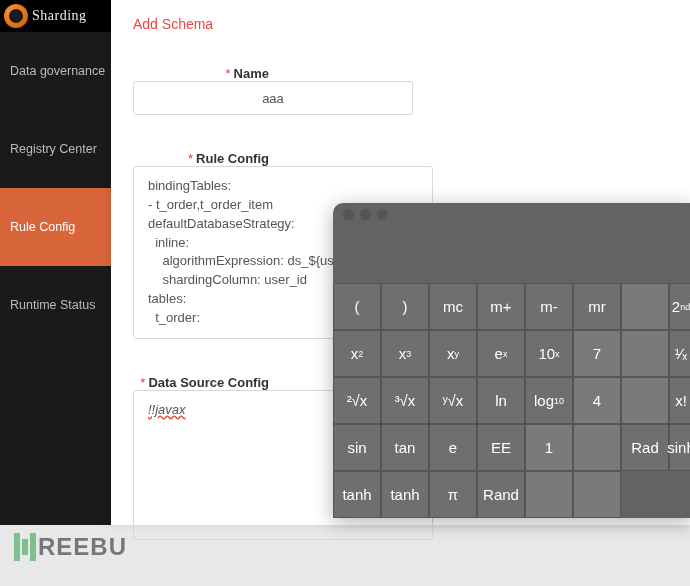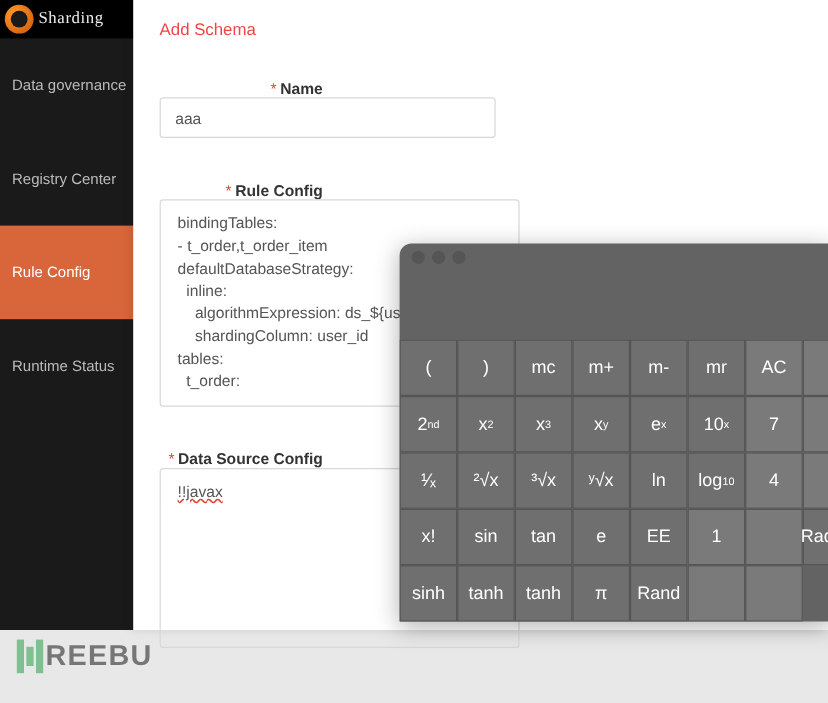--- a/index.html
+++ b/index.html
@@ -17,25 +17,25 @@
 .freebuf .fb-bar { width: 6px; height: 28px; background: #3aa657; margin-right: 2px; }
 .freebuf .fb-bar.short { height: 16px; }
 .freebuf span { font-size: 24px; font-weight: 700; color: #2b2b2b; font-family: Arial, sans-serif; }
 
 .panel { position: absolute; left: 111px; top: 0; right: 0; height: 525px; background: #fff; box-shadow: -3px 0 8px rgba(0,0,0,0.1); padding: 16px 22px; }
 .panel-title { font-size: 14px; font-weight: 500; color: #ef4444; margin-bottom: 26px; }
 .form-row { display: flex; margin-bottom: 28px; flex-direction: column; }
 .form-label { width: 148px; text-align: right; padding-right: 12px; font-size: 13px; color: #333; padding-top: 8px; font-weight: 600; }
 .form-label .req { color: #d43; margin-right: 3px; font-weight: 400; }
 .form-input { flex: 1; max-width: 280px; }
-.form-input input { width: 100%; height: 34px; border: 1px solid #d8d8d8; border-radius: 3px; padding: 0 12px; font-size: 13px; color: #555; }
+.form-input input { width: 100%; height: 34px; border: 1px solid #d8d8d8; border-radius: 3px; padding: 0 12px; font-size: 13px; color: #555; text-align: center; }
 .form-textarea { flex: 1; max-width: 300px; }
 .form-textarea textarea, .form-textarea .ta-box { width: 100%; min-height: 150px; border: 1px solid #d8d8d8; border-radius: 3px; padding: 10px 14px; font-size: 13px; line-height: 1.45; color: #555; font-family: inherit; white-space: pre; resize: none; overflow: hidden; }
 .ds-box { min-height: 190px; }
-.ds-text { text-decoration: underline wavy #d43; }
+.ds-text { text-decoration: underline wavy #d43; font-style: italic; }
 
 .calc { position: absolute; left: 333px; top: 203px; width: 360px; background: #636363; border-top-left-radius: 10px; box-shadow: 0 4px 20px rgba(0,0,0,0.3); overflow: hidden; }
 .calc-titlebar { height: 22px; display: flex; align-items: center; padding-left: 10px; gap: 6px; }
 .traffic { width: 11px; height: 11px; border-radius: 50%; background: #555; }
 .calc-display { height: 58px; }
 .calc-grid { display: grid; grid-template-columns: repeat(7, 48px) 24px; }
 .calc-btn { height: 47px; display: flex; align-items: center; justify-content: center; color: #fff; font-size: 15px; border: 0.5px solid #555; background: #6f6f6f; cursor: pointer; }
 .calc-btn.light { background: #7a7a7a; }
 .calc-btn sup { font-size: 9px; vertical-align: super; }
 .calc-btn sub { font-size: 9px; vertical-align: sub; }
@@ -99,21 +99,20 @@
     <div class="traffic"></div>
   </div>
   <div class="calc-display"></div>
   <div class="calc-grid" id="calc-grid">
       <div class="calc-btn">(</div>
       <div class="calc-btn">)</div>
       <div class="calc-btn">mc</div>
       <div class="calc-btn">m+</div>
       <div class="calc-btn">m-</div>
       <div class="calc-btn">mr</div>
-      <div class="calc-btn light">AC</div>
       <div class="calc-btn light"></div>
       <div class="calc-btn">2<sup>nd</sup></div>
       <div class="calc-btn">x<sup>2</sup></div>
       <div class="calc-btn">x<sup>3</sup></div>
       <div class="calc-btn">x<sup>y</sup></div>
       <div class="calc-btn">e<sup>x</sup></div>
       <div class="calc-btn">10<sup>x</sup></div>
       <div class="calc-btn light">7</div>
       <div class="calc-btn light"></div>
       <div class="calc-btn">¹∕ₓ</div>

